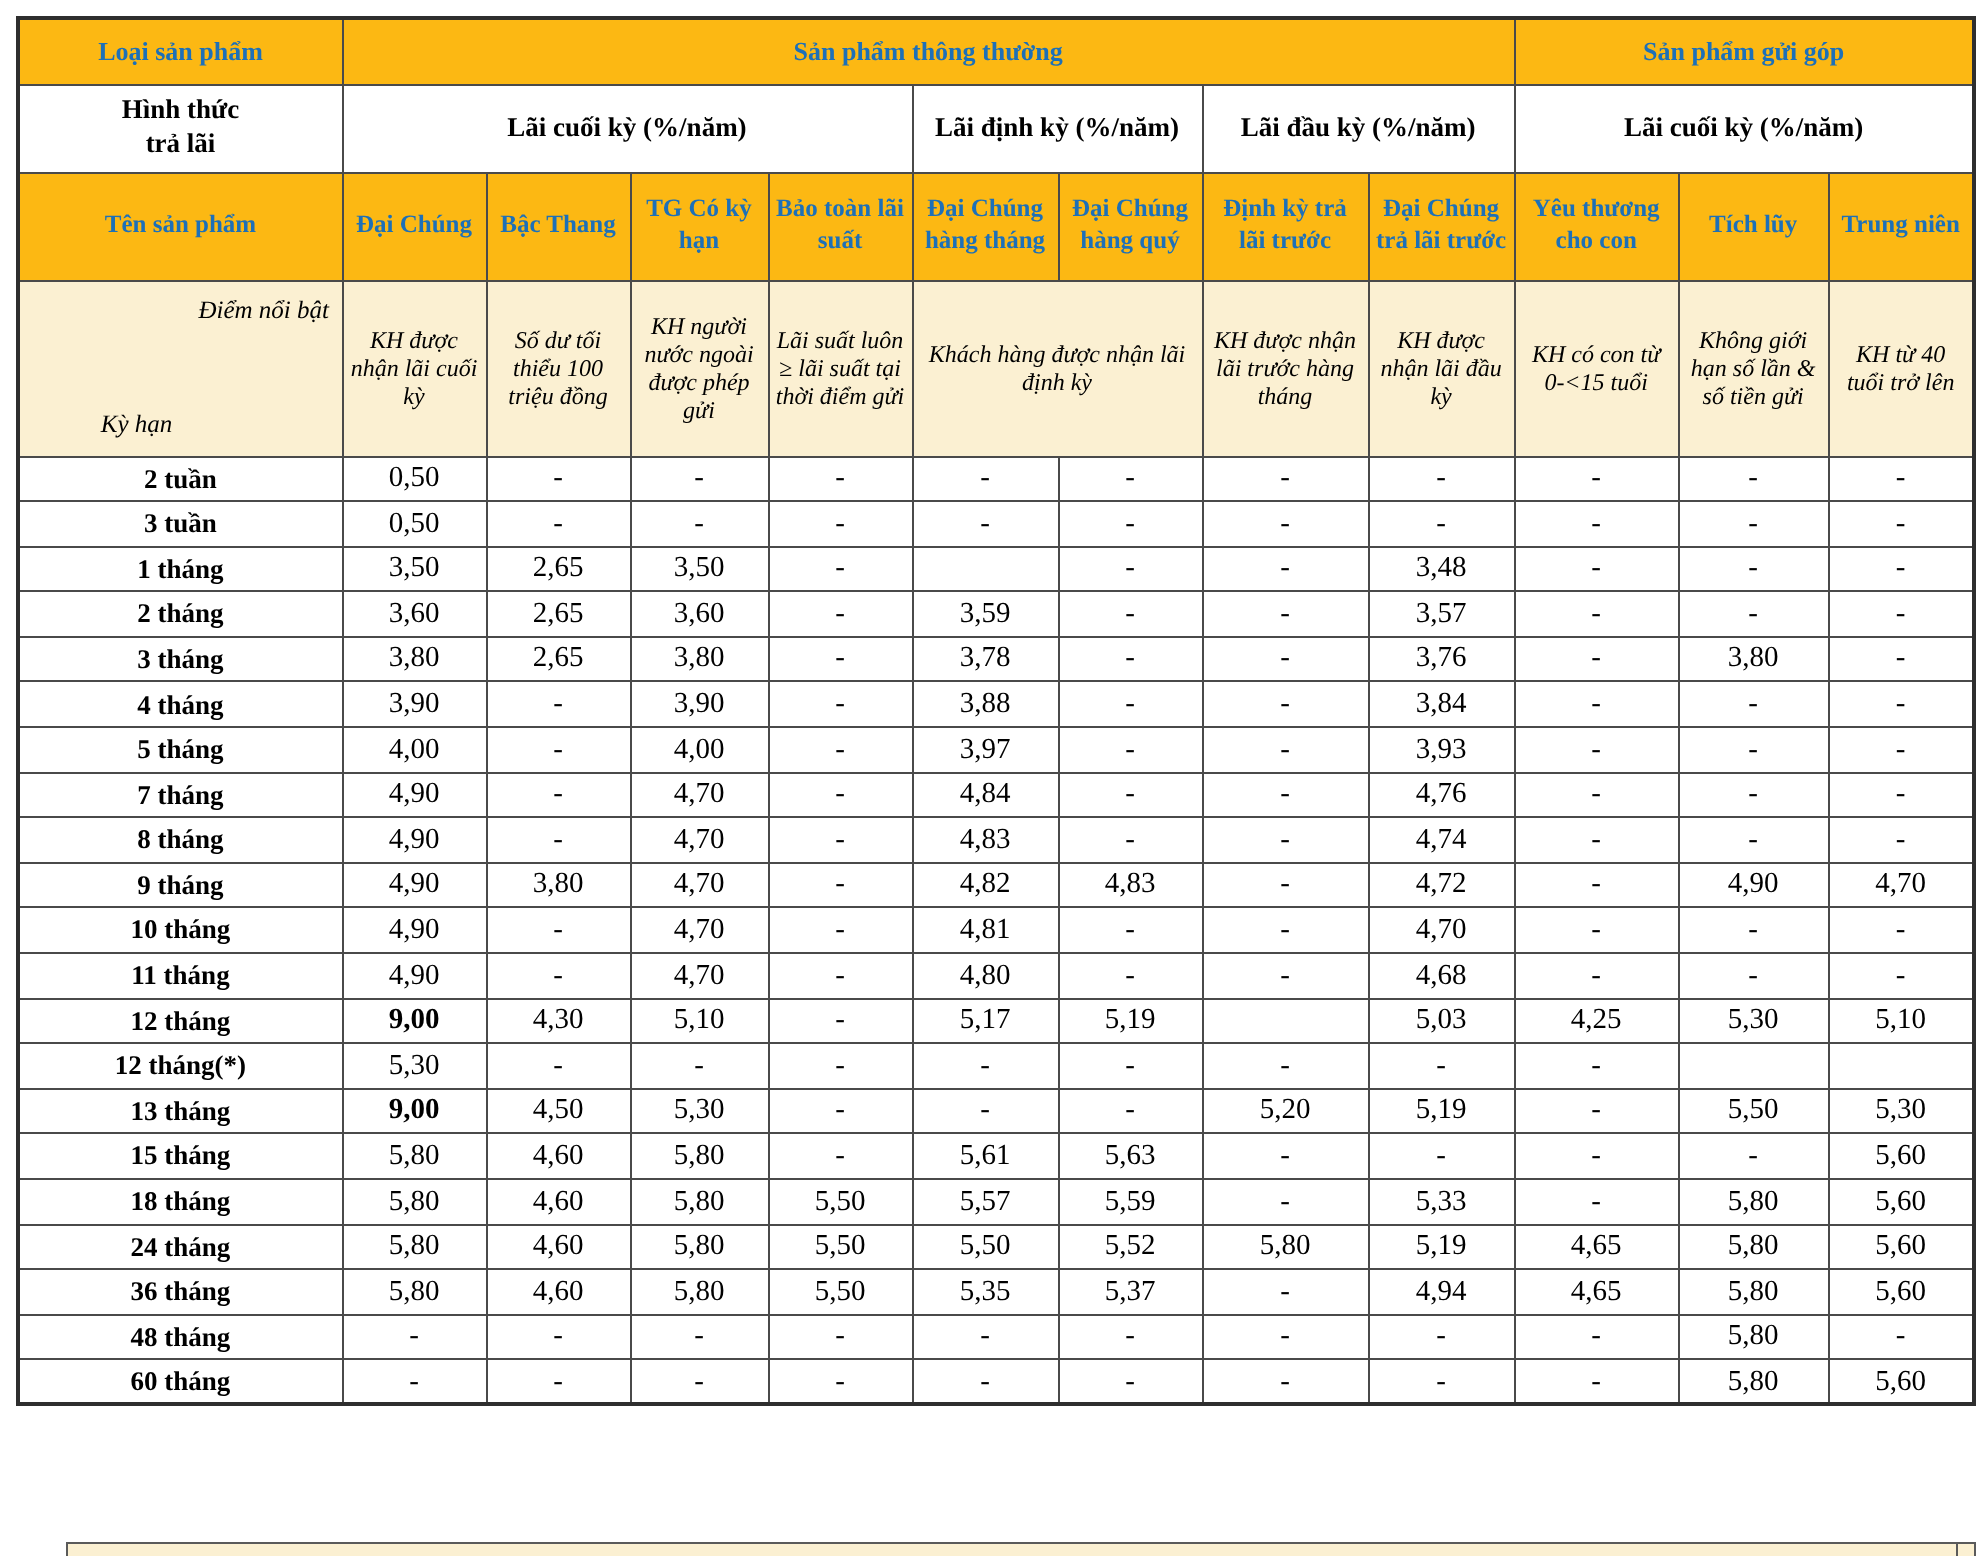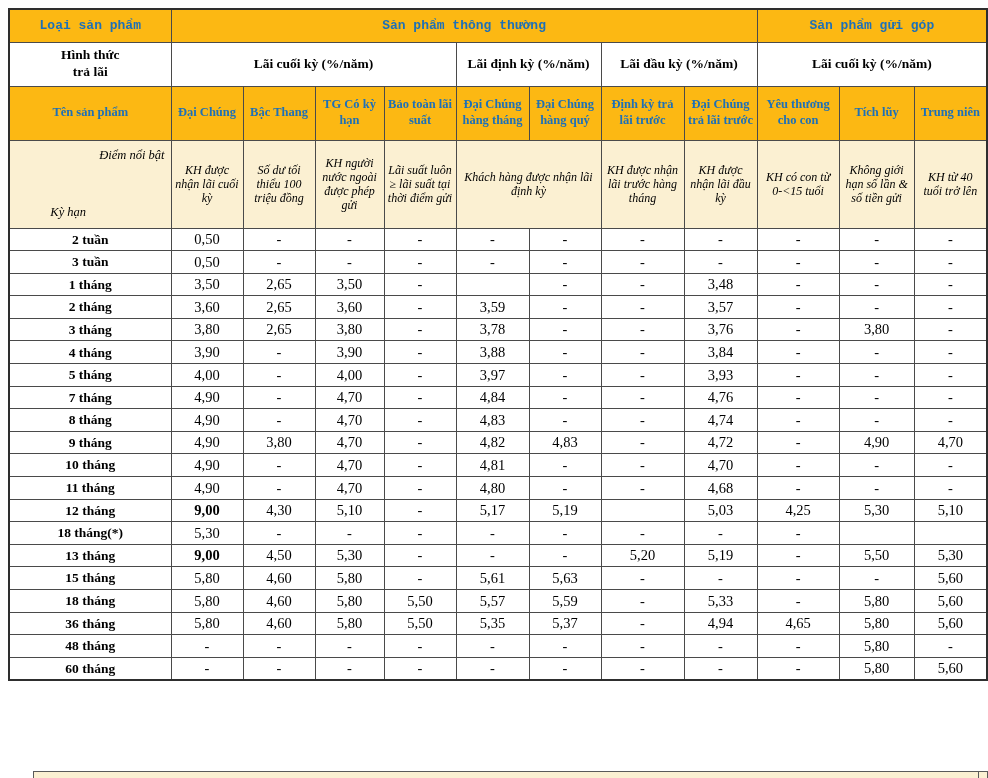--- a/index.html
+++ b/index.html
@@ -16,21 +16,21 @@
     border-collapse: collapse; table-layout: fixed;
     width: 978px;
     border: 2px solid #2e2e2e;
   }
   th, td {
     border: 1px solid #4a4a4a;
     text-align: center; vertical-align: middle;
     padding: 0; color:#000;
     overflow: hidden;
   }
-  tr.row1 th { height: 33px; font-size: 13px; font-family: Liberation Mono, monospace; }
+  tr.row1 th { height: 33px; font-size: 13px; }
   tr.row2 th { height: 44px; background: #ffffff; color: #000; font-size: 13.5px; font-weight: bold; line-height:1.25; }
   tr.row3 th { height: 54px; font-size: 12.5px; line-height: 1.25; padding: 0 2px; }
   .orange { background: #FCB813; color: #1D70B8; font-weight: bold; }
   tr.row4 td {
     height: 88px; background: #FBF0D2;
     font-style: italic; font-size: 12px; line-height: 1.18;
     padding: 2px 3px; font-weight: normal;
   }
   td.corner-cell {
     position: relative;
@@ -297,21 +297,21 @@
         <td>-</td>
         <td>5,17</td>
         <td>5,19</td>
         <td></td>
         <td>5,03</td>
         <td>4,25</td>
         <td>5,30</td>
         <td>5,10</td>
       </tr>
       <tr>
-        <td class="term">18 tháng(*)</td>
+        <td class="term">12 tháng(*)</td>
         <td>5,30</td>
         <td>-</td>
         <td>-</td>
         <td>-</td>
         <td>-</td>
         <td>-</td>
         <td>-</td>
         <td>-</td>
         <td>-</td>
         <td></td>
@@ -349,20 +349,34 @@
         <td class="term">18 tháng</td>
         <td>5,80</td>
         <td>4,60</td>
         <td>5,80</td>
         <td>5,50</td>
         <td>5,57</td>
         <td>5,59</td>
         <td>-</td>
         <td>5,33</td>
         <td>-</td>
+        <td>5,80</td>
+        <td>5,60</td>
+      </tr>
+      <tr>
+        <td class="term">24 tháng</td>
+        <td>5,80</td>
+        <td>4,60</td>
+        <td>5,80</td>
+        <td>5,50</td>
+        <td>5,50</td>
+        <td>5,52</td>
+        <td>5,80</td>
+        <td>5,19</td>
+        <td>4,65</td>
         <td>5,80</td>
         <td>5,60</td>
       </tr>
       <tr>
         <td class="term">36 tháng</td>
         <td>5,80</td>
         <td>4,60</td>
         <td>5,80</td>
         <td>5,50</td>
         <td>5,35</td>

